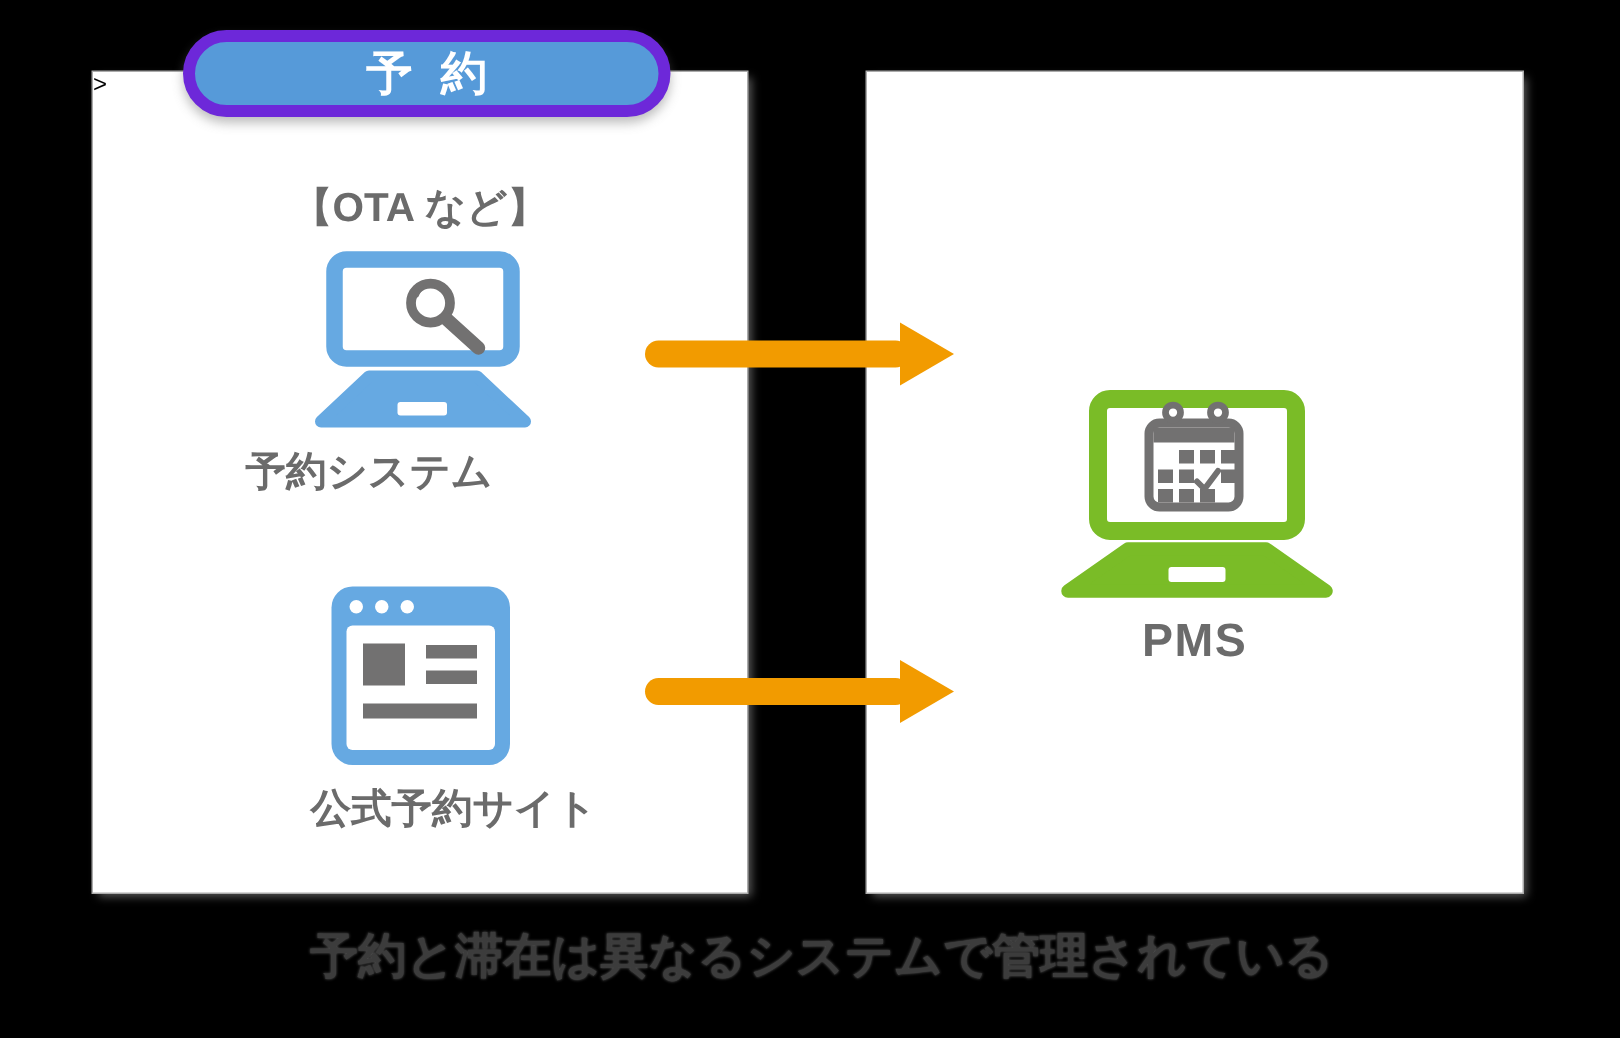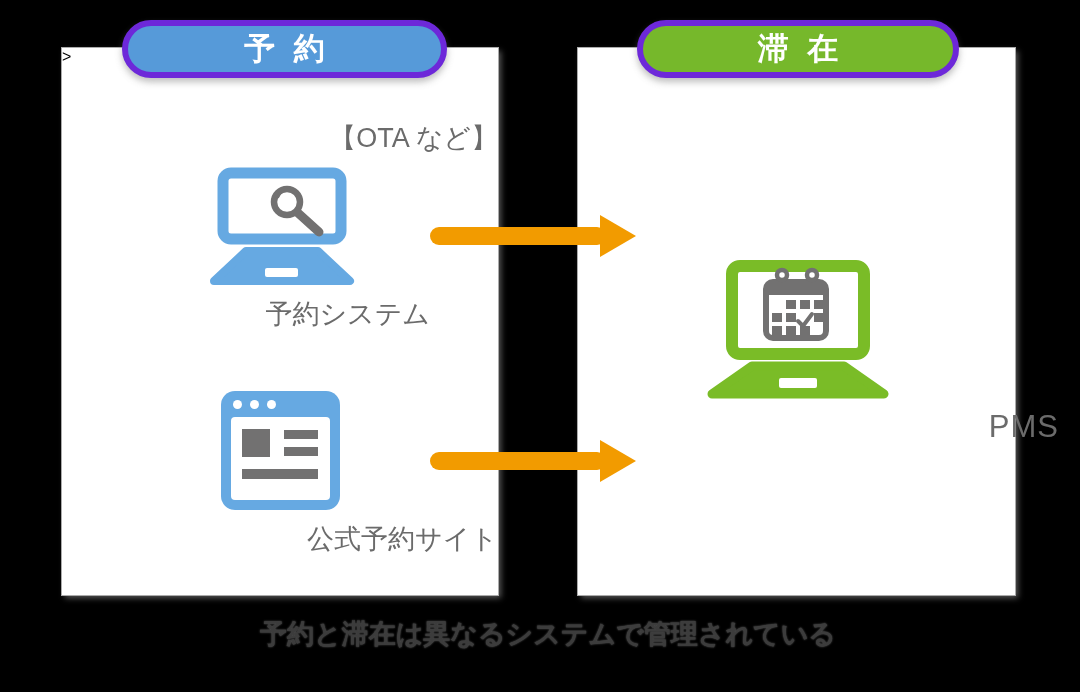--- a/index.html
+++ b/index.html
@@ -8,34 +8,34 @@
   .canvas { position:relative; width:1080px; height:692px; background:var(--background,#000); overflow:hidden; }
 
   
   .card { position:absolute; top:48px; height:547px; background:var(--card_white,#fff);
           box-shadow:0 0 0 1px #ABABAB, 3px 3px 6px rgba(200,200,200,.45); }
   .card-left  { left:62px;  width:436px; }
   .card-right { left:578px; width:437px; }
 
   
   .pill { position:absolute; top:20px; height:58px; z-index:4;
-          border:6px solid #6d28d9; border-radius:34px;
+          border:8px solid #6d28d9; border-radius:34px;
           display:flex; align-items:center; justify-content:center;
           color:#fff; font-size:31px; font-weight:bold; letter-spacing:5px; text-indent:5px;
           box-shadow:0 4px 7px rgba(110,110,110,.45); }
   .pill-blue  { left:122px; width:325px; background:var(--header_blue,#569AD9); }
   .pill-green { left:637px; width:322px; background:var(--header_green,#76B82B); }
 
   
-  .label { position:absolute; text-align:right; color:var(--label_gray,#6B6B6B); font-weight:400; }
+  .label { position:absolute; text-align:center; color:var(--label_gray,#6B6B6B); font-weight:700; }
   .ota-label   { left:62px;  top:120px; width:436px; font-size:27px; }
   .rs-label    { left:62px;  top:296px; width:368px; font-size:27px; }
   .os-label    { left:62px;  top:521px; width:436px; font-size:27px;padding-left:45px; }
   .hotel-label { left:578px; top:212px; width:437px; font-size:27px; }
-  .pms-label   { left:578px; top:409px; width:437px; font-size:31px; letter-spacing:1px;margin-left:44px; }
+  .pms-label   { left:578px; top:409px; width:437px; font-size:31px; letter-spacing:1px; }
 
   
   .laptop-blue  { position:absolute; left:198px; top:166px; width:168px; height:122px; }
   .laptop-green { position:absolute; left:700px; top:258px; width:196px; height:142px; }
   svg { display:block; width:100%; height:100%; }
   .scr-b  { fill:#fff; stroke:var(--icon_blue,#66A9E2); stroke-width:11; }
   .base-b { fill:var(--icon_blue,#66A9E2); stroke:var(--icon_blue,#66A9E2); stroke-width:8; stroke-linejoin:round; }
   .scr-g  { fill:#fff; stroke:var(--icon_green,#7ABC27); stroke-width:12; }
   .base-g { fill:var(--icon_green,#7ABC27); stroke:var(--icon_green,#7ABC27); stroke-width:9; stroke-linejoin:round; }
   .notch  { fill:#fff; }
@@ -65,21 +65,21 @@
   .arrow { position:absolute; left:430px; width:206px; height:42px; z-index:6; }
   .arrow-1 { top:215px; } .arrow-2 { top:440px; }
   .shaft { position:absolute; left:0; top:12px; width:176px; height:18px;
            background:var(--arrow_orange,#F29B00); border-radius:9px; }
   .head { position:absolute; left:170px; top:0; width:0; height:0;
           border-left:36px solid var(--arrow_orange,#F29B00);
           border-top:21px solid transparent; border-bottom:21px solid transparent; }
 
   
   .caption { position:absolute; left:0; top:616px; width:1080px; text-align:center;
-             font-size:27px; font-weight:bold; color:var(--caption_gray,#3C3C3C);
+             font-size:32px; font-weight:bold; color:var(--caption_gray,#3C3C3C);
              text-shadow:0 0 2px rgba(255,255,255,.38);padding-left:16px; }
 </style>
 </head>
 <body>
 
 <div class="canvas">
 
   <div class="card card-left">&gt;</div>
   <div class="pill pill-blue">
     <span>予 約</span>
@@ -107,23 +107,20 @@
     <div class="browser-content">
       <div class="b-el b-square"></div>
       <div class="b-el b-bar1"></div>
       <div class="b-el b-bar2"></div>
       <div class="b-el b-bar3"></div>
     </div>
   </div>
   <div class="label os-label">公式予約サイト</div>
 
   <div class="card card-right"></div>
-  <div class="pill pill-green">
-    <span>滞 在</span>
-  </div>
 
   <div class="laptop-green">
     <svg viewBox="0 0 196 142">
       <path class="base-g" d="M52 108 H144 L184 136 H12 Z"></path>
       <rect class="scr-g" x="32" y="8" width="132" height="88" rx="8"></rect>
       <rect class="cal-body" x="66" y="24" width="60" height="56" rx="7"></rect>
       <rect class="cal-head" x="69" y="27" width="54" height="10"></rect>
       <circle class="cal-ring" cx="82" cy="17" r="5"></circle>
       <circle class="cal-ring" cx="112" cy="17" r="5"></circle>
       <rect class="cal-cell" x="86" y="42" width="10" height="9"></rect>

